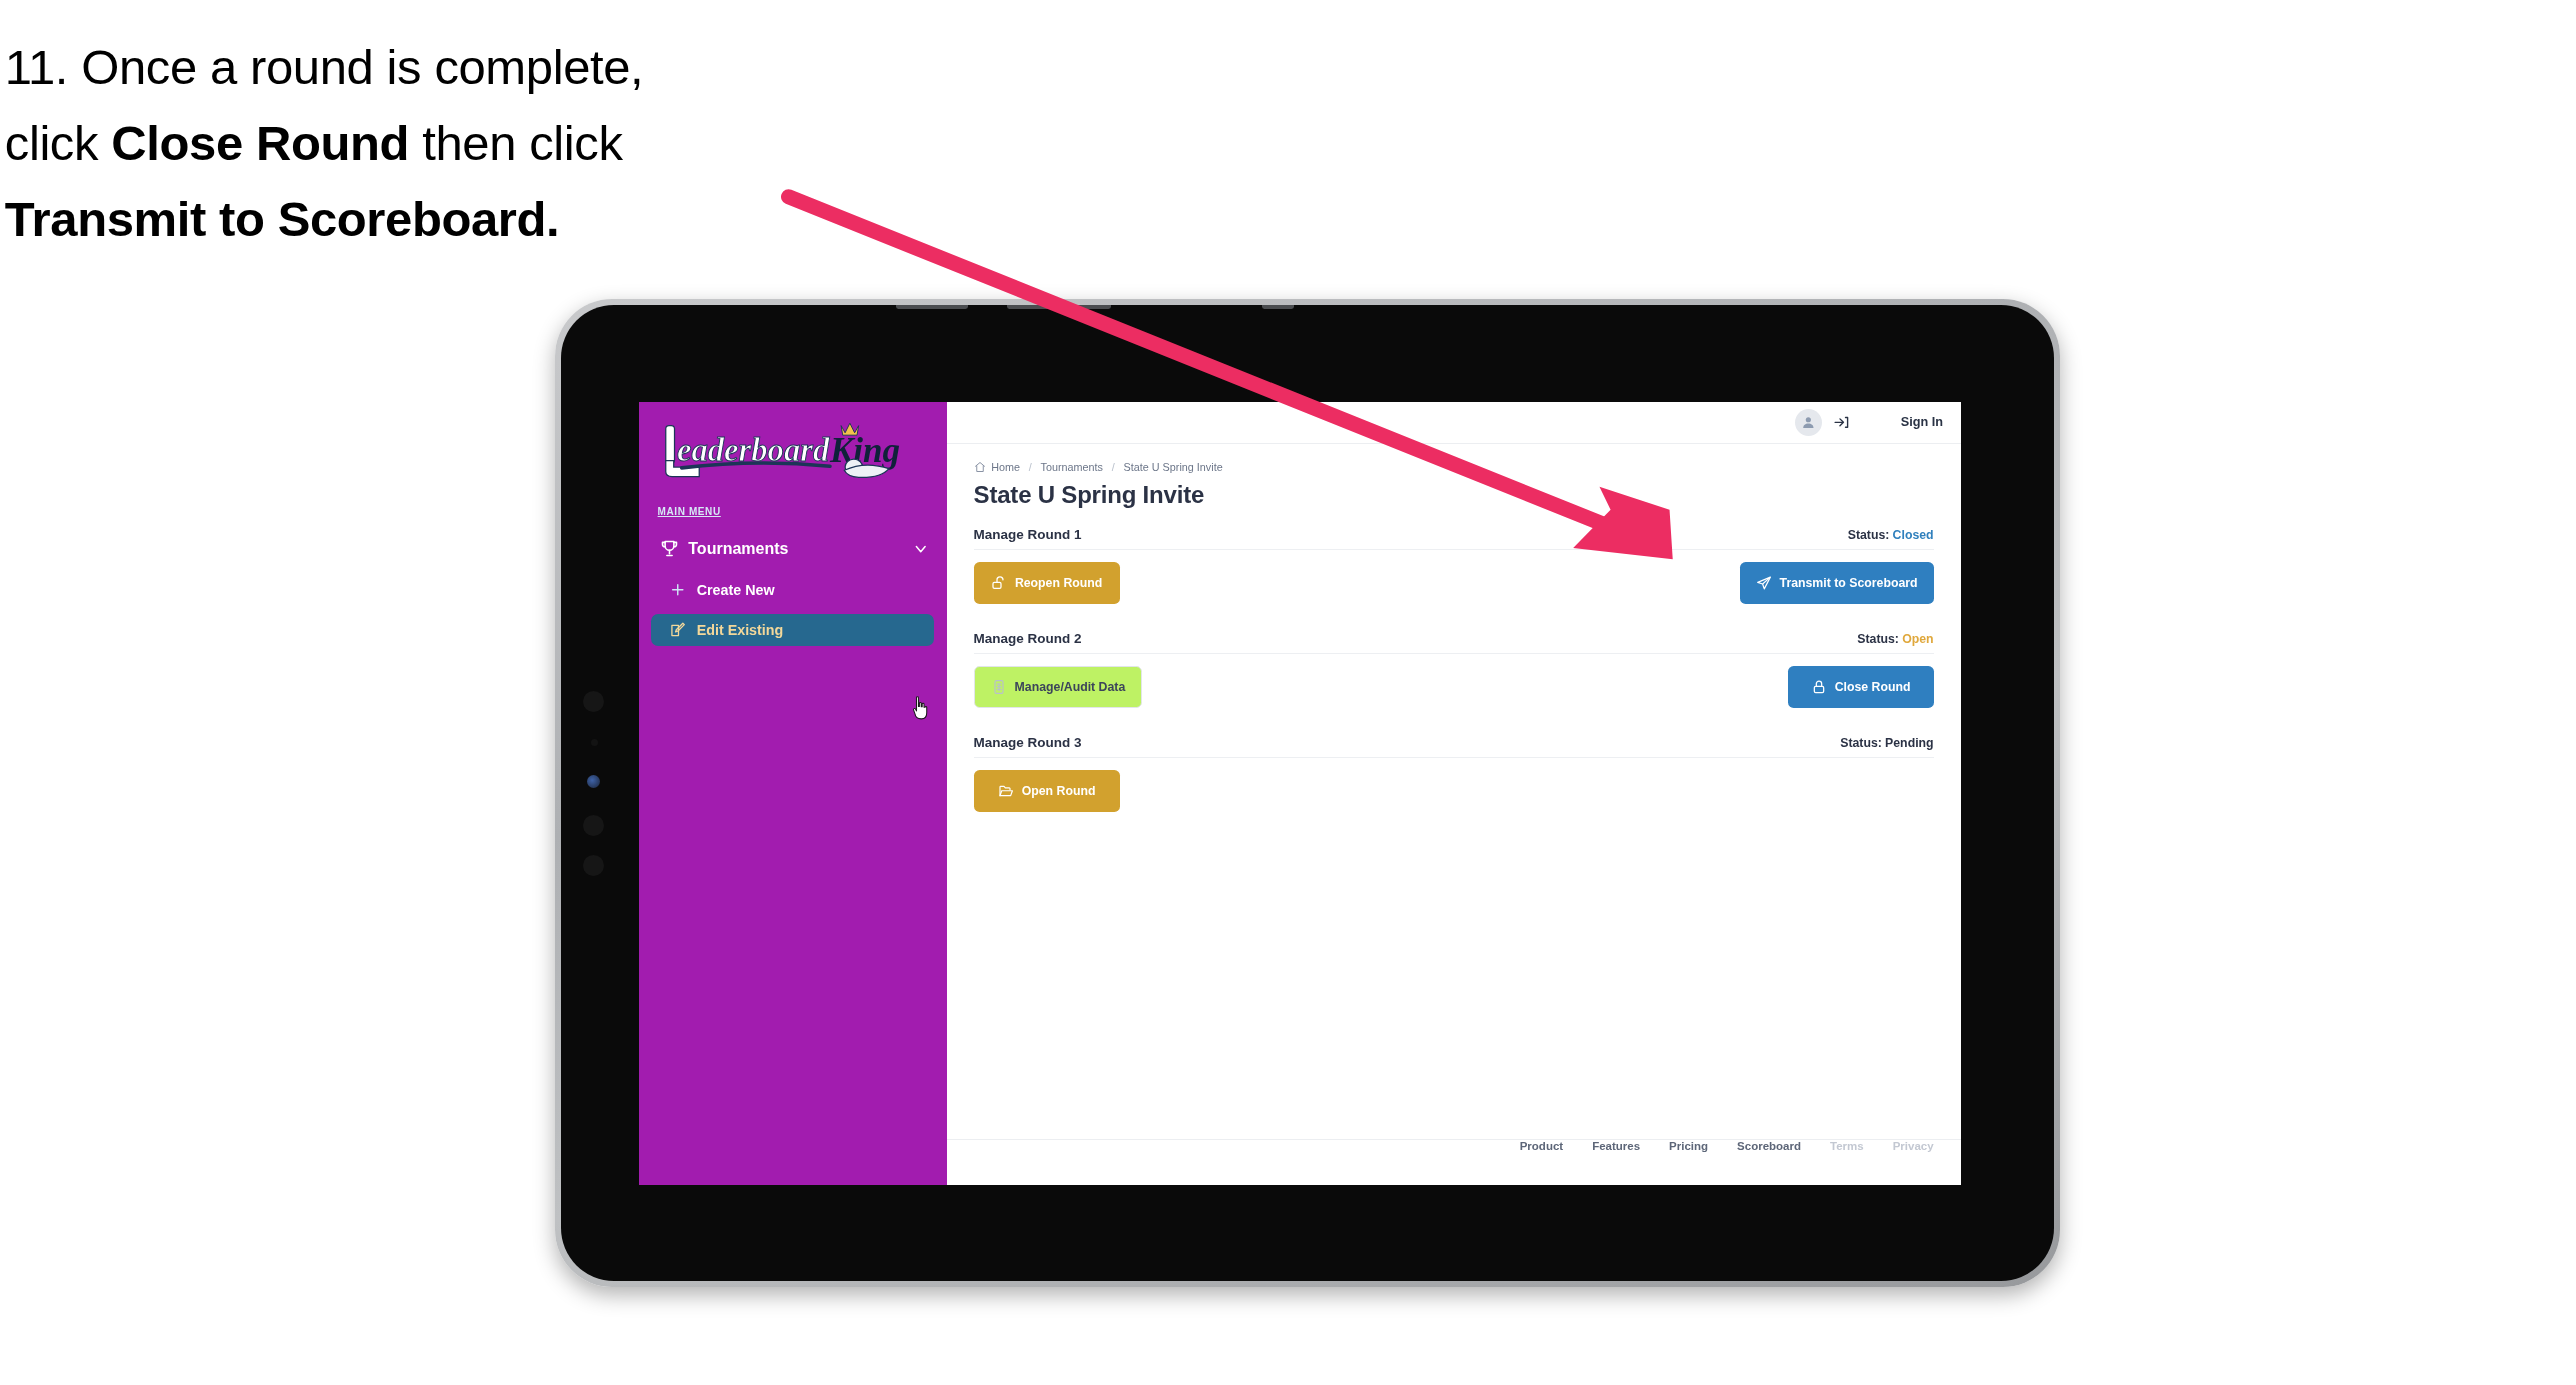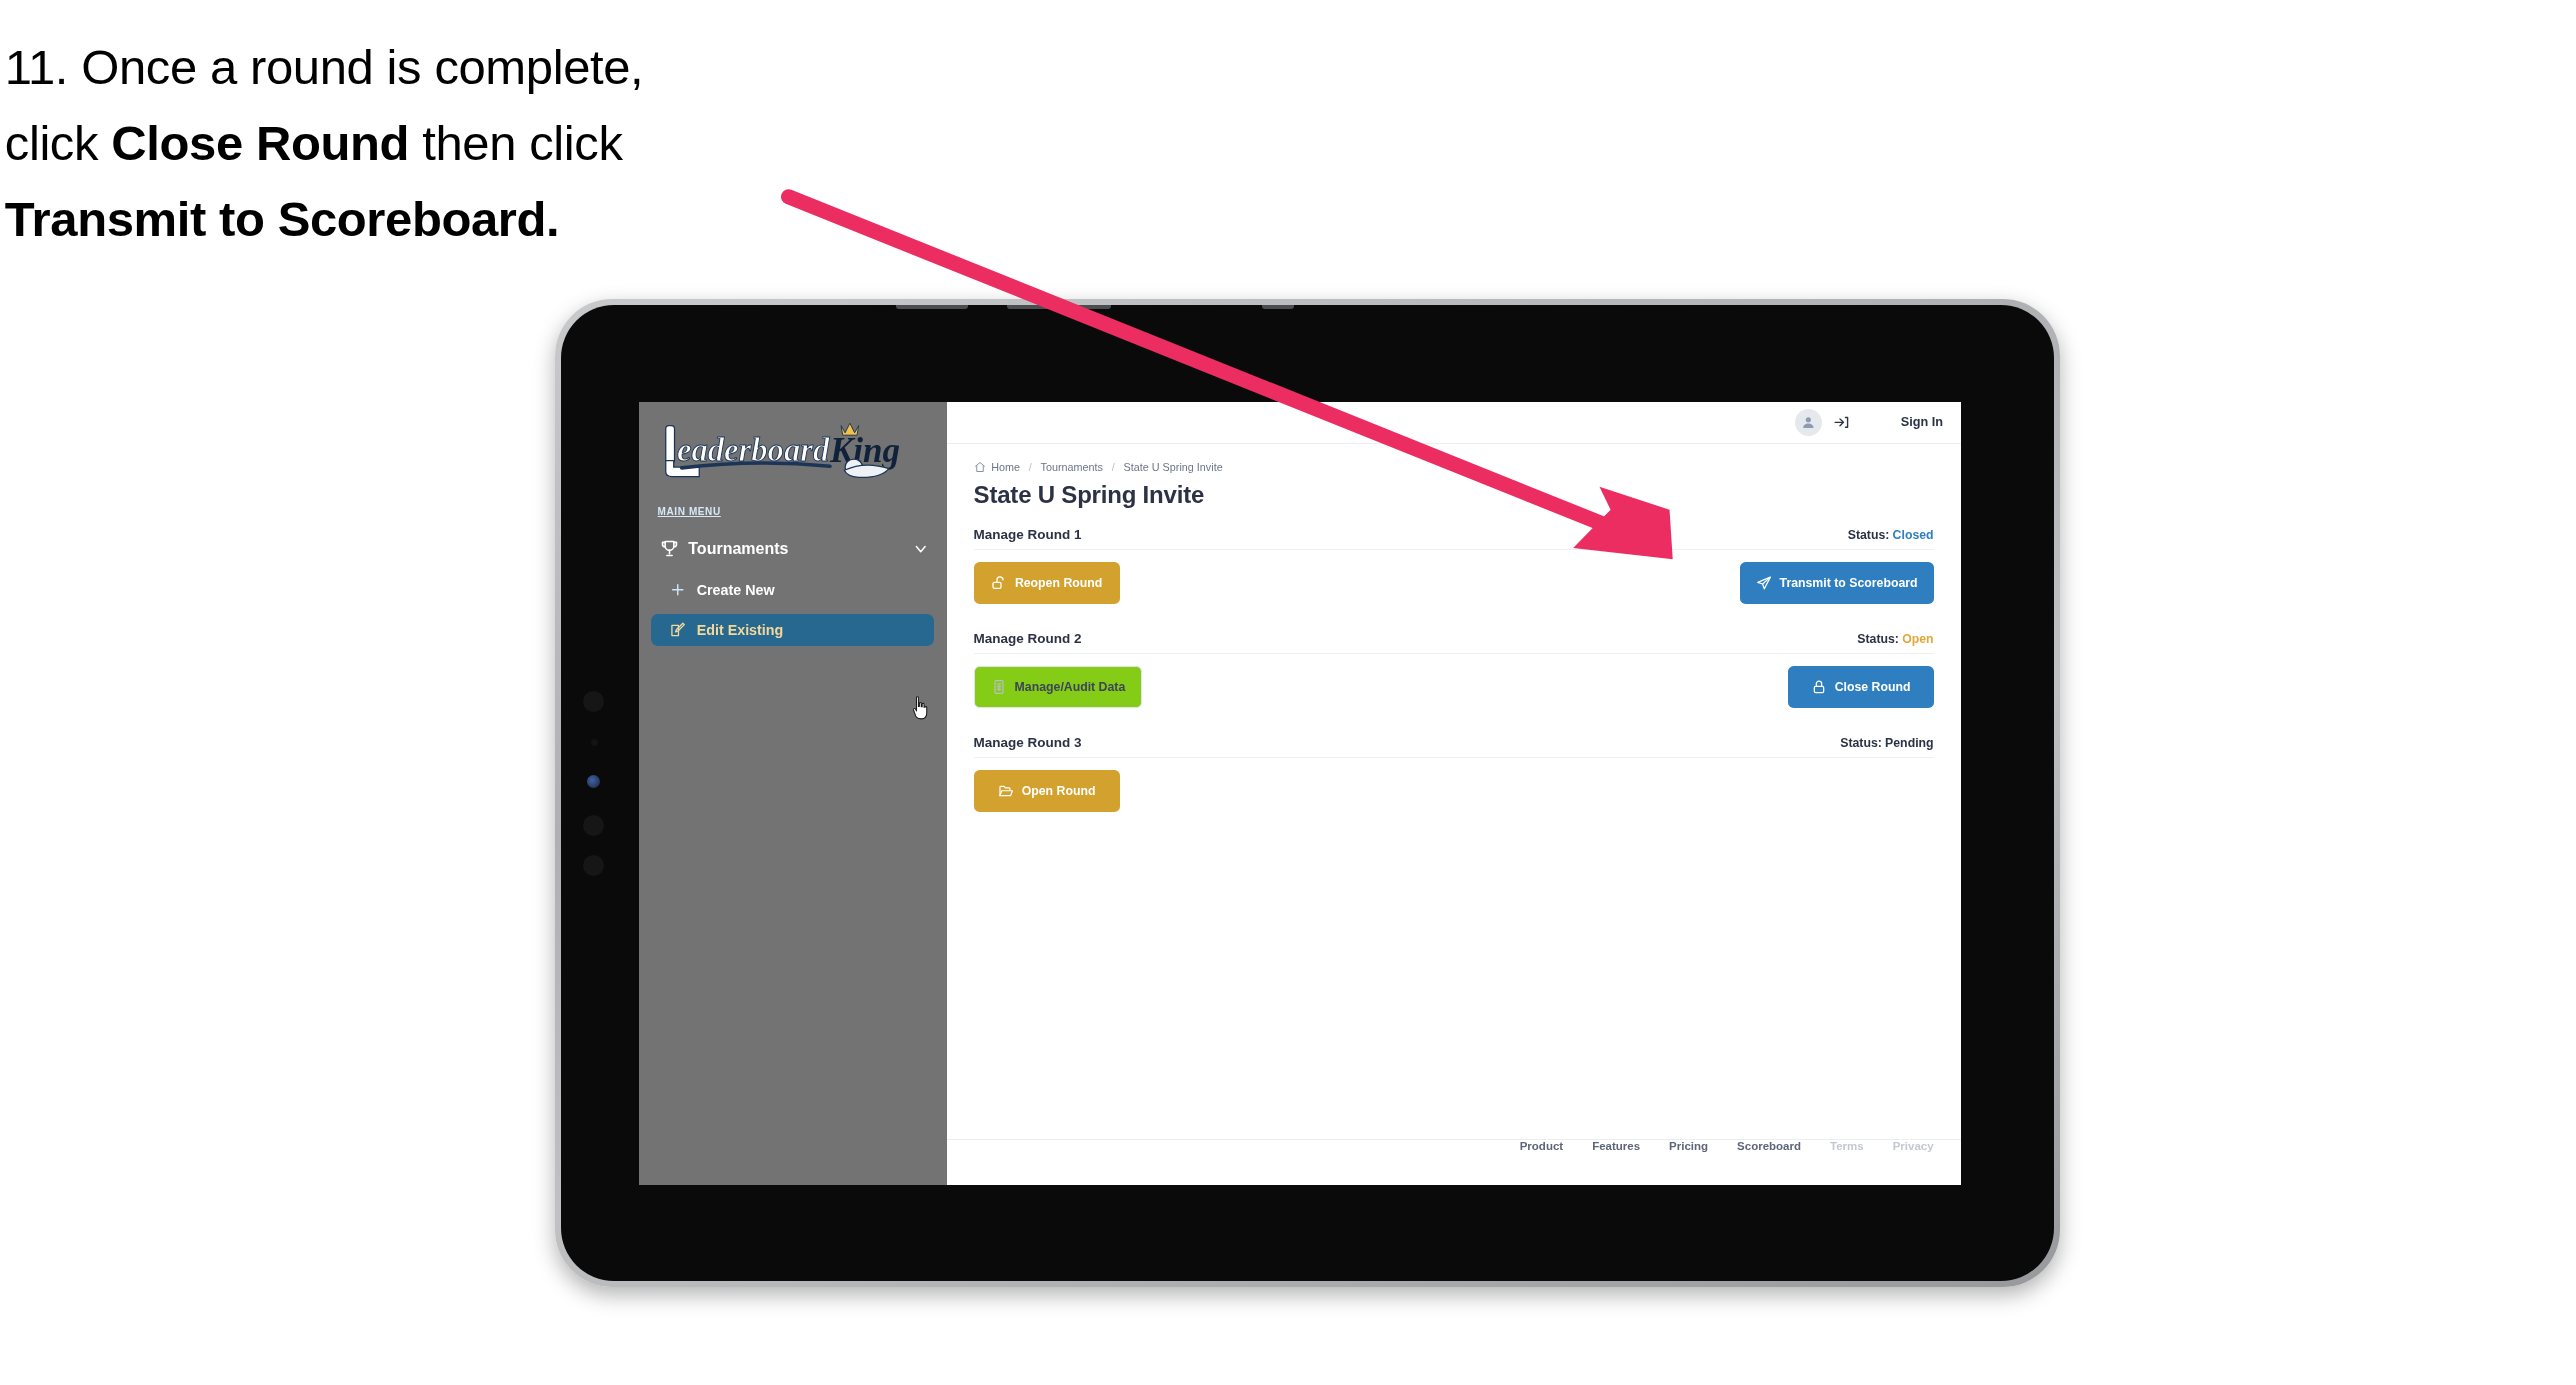--- a/index.html
+++ b/index.html
@@ -90,21 +90,21 @@
     height: 783px;
     background: #ffffff;
     overflow: hidden;
     display: flex;
     font-family: "Liberation Sans", sans-serif;
   }
 
   
   #sidebar {
     width: 308px;
-    background: #737373;
+    background: #a21caf;
     flex: 0 0 308px;
     position: relative;
   }
   #logo {
     position: relative;
     margin: 17.5px 0 0 14.3px;
     width: 271px;
     height: 69px;
   }
   #logo svg { display: block; }
@@ -225,21 +225,21 @@
     padding: 0 16px;
     height: 42px;
     box-sizing: border-box;
     border: none;
     white-space: nowrap;
     font-family: "Liberation Sans", sans-serif;
   }
   .btn .bico { width: 16px; height: 16px; margin-right: 8px; flex: 0 0 16px; }
   .btn-gold { background: #d2a12e; color: #ffffff; min-width: 146px; }
   .btn-blue { background: #2f7fc0; color: #ffffff; min-width: 146px; }
-  .btn-ghost { background: #84cc16; color: #3c455a; border: 0.8px solid #e2e5ea; min-width: 146px; }
+  .btn-ghost { background: #bef264; color: #3c455a; border: 0.8px solid #e2e5ea; min-width: 146px; }
 
   #footer {
     margin-top: auto;
     border-top: 0.8px solid #eceef1;
     height: 45px;
     display: flex; align-items: flex-start; justify-content: flex-end;
     padding-right: 27px;
     gap: 29px;
   }
   #footer .flink { font-size: 11.5px; font-weight: bold; color: #5d6678; }

